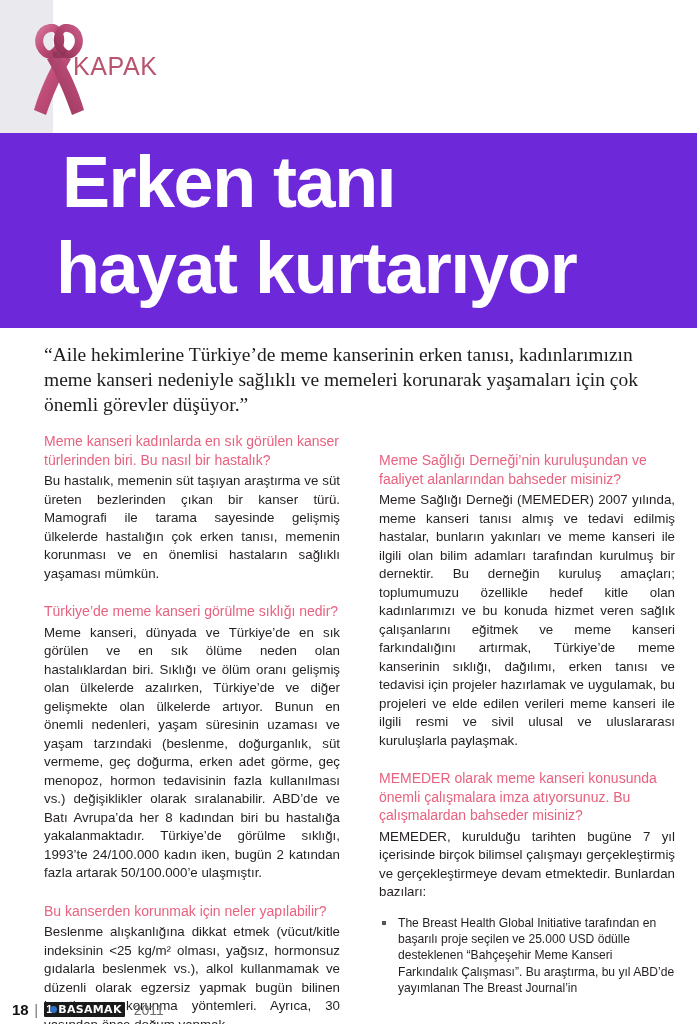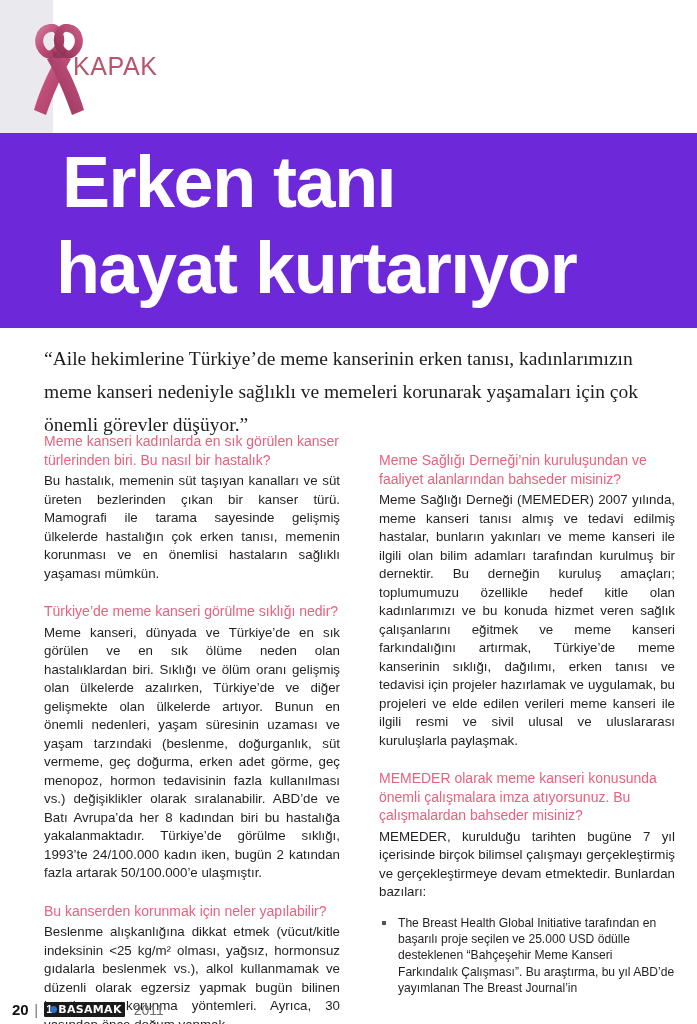--- a/index.html
+++ b/index.html
@@ -84,21 +84,21 @@
   }
 
   
   .intro-quote {
     position: absolute;
     left: 44px;
     top: 342px;
     width: 628px;
     font-family: "Liberation Serif", serif;
     font-size: 19.5px;
-    line-height: 33px;
+    line-height: 25px;
     color: #1d1d1d;
   }
 
   
   .columns {
     position: absolute;
     left: 0;
     top: 432px;
     width: 697px;
     height: 560px;
@@ -261,21 +261,21 @@
       <span class="l2">hayat kurtarıyor</span>
     </div>
   </div>
 
   <div class="intro-quote">“Aile hekimlerine Türkiye’de meme kanserinin erken tanısı, kadınlarımızın meme kanseri nedeniyle sağlıklı ve memeleri korunarak yaşamaları için çok önemli görevler düşüyor.”</div>
 
   <div class="columns">
 
     <div class="col col-left">
       <div class="q-head">Meme kanseri kadınlarda en sık görülen kanser türlerinden biri. Bu nasıl bir hastalık?</div>
-      <p class="body-p">Bu hastalık, memenin süt taşıyan kanalları ve süt üreten bezlerinden çıkan bir kanser türü. Mamografi ile tarama sayesinde gelişmiş ülkelerde hastalığın çok erken tanısı, memenin korunması ve en önemlisi hastaların sağlıklı yaşaması mümkün.</p>
+      <p class="body-p">Bu hastalık, memenin süt taşıyan araştırma ve süt üreten bezlerinden çıkan bir kanser türü. Mamografi ile tarama sayesinde gelişmiş ülkelerde hastalığın çok erken tanısı, memenin korunması ve en önemlisi hastaların sağlıklı yaşaması mümkün.</p>
       <div class="q-head spaced">Türkiye’de meme kanseri görülme sıklığı nedir?</div>
       <p class="body-p">Meme kanseri, dünyada ve Türkiye’de en sık görülen ve en sık ölüme neden olan hastalıklardan biri. Sıklığı ve ölüm oranı gelişmiş olan ülkelerde azalırken, Türkiye’de ve diğer gelişmekte olan ülkelerde artıyor. Bunun en önemli nedenleri, yaşam süresinin uzaması ve yaşam tarzındaki (beslenme, doğurganlık, süt vermeme, geç doğurma, erken adet görme, geç menopoz, hormon tedavisinin fazla kullanılması vs.) değişiklikler olarak sıralanabilir. ABD’de ve Batı Avrupa’da her 8 kadından biri bu hastalığa yakalanmaktadır. Türkiye’de görülme sıklığı, 1993’te 24/100.000 kadın iken, bugün 2 katından fazla artarak 50/100.000’e ulaşmıştır.</p>
       <div class="q-head spaced">Bu kanserden korunmak için neler yapılabilir?</div>
       <p class="body-p last">Beslenme alışkanlığına dikkat etmek (vücut/kitle indeksinin &lt;25 kg/m² olması, yağsız, hormonsuz gıdalarla beslenmek vs.), alkol kullanmamak ve düzenli olarak egzersiz yapmak bugün bilinen kanıtlanmış korunma yöntemleri. Ayrıca, 30 yaşından önce doğum yapmak,</p>
     </div>
 
     <div class="col col-right">
       <div class="q-head spaced">Meme Sağlığı Derneği’nin kuruluşundan ve faaliyet alanlarından bahseder misiniz?</div>
       <p class="body-p">Meme Sağlığı Derneği (MEMEDER) 2007 yılında, meme kanseri tanısı almış ve tedavi edilmiş hastalar, bunların yakınları ve meme kanseri ile ilgili olan bilim adamları tarafından kurulmuş bir dernektir. Bu derneğin kuruluş amaçları; toplumumuzu özellikle hedef kitle olan kadınlarımızı ve bu konuda hizmet veren sağlık çalışanlarını eğitmek ve meme kanseri farkındalığını artırmak, Türkiye’de meme kanserinin sıklığı, dağılımı, erken tanısı ve tedavisi için projeler hazırlamak ve uygulamak, bu projeleri ve elde edilen verileri meme kanseri ile ilgili resmi ve sivil ulusal ve uluslararası kuruluşlarla paylaşmak.</p>
       <div class="q-head spaced">MEMEDER olarak meme kanseri konusunda önemli çalışmalara imza atıyorsunuz. Bu çalışmalardan bahseder misiniz?</div>
@@ -285,21 +285,21 @@
           <span class="bullet-dot"></span>
           <span>The Breast Health Global Initiative tarafından en başarılı proje seçilen ve 25.000 USD ödülle desteklenen “Bahçeşehir Meme Kanseri Farkındalık Çalışması”. Bu araştırma, bu yıl ABD’de yayımlanan The Breast Journal’in</span>
         </li>
       </ul>
     </div>
 
   </div>
 
   <div class="footer">
     <div class="footer-inner">
-      <span class="pageno">20</span>
+      <span class="pageno">18</span>
       <span class="foot-sep">|</span>
       <span class="brand">
         <span class="brand-one">1</span>
         <span class="brand-dot"></span>
         <span class="brand-word">BASAMAK</span>
       </span>
       <span class="foot-year">2011</span>
     </div>
   </div>
 

